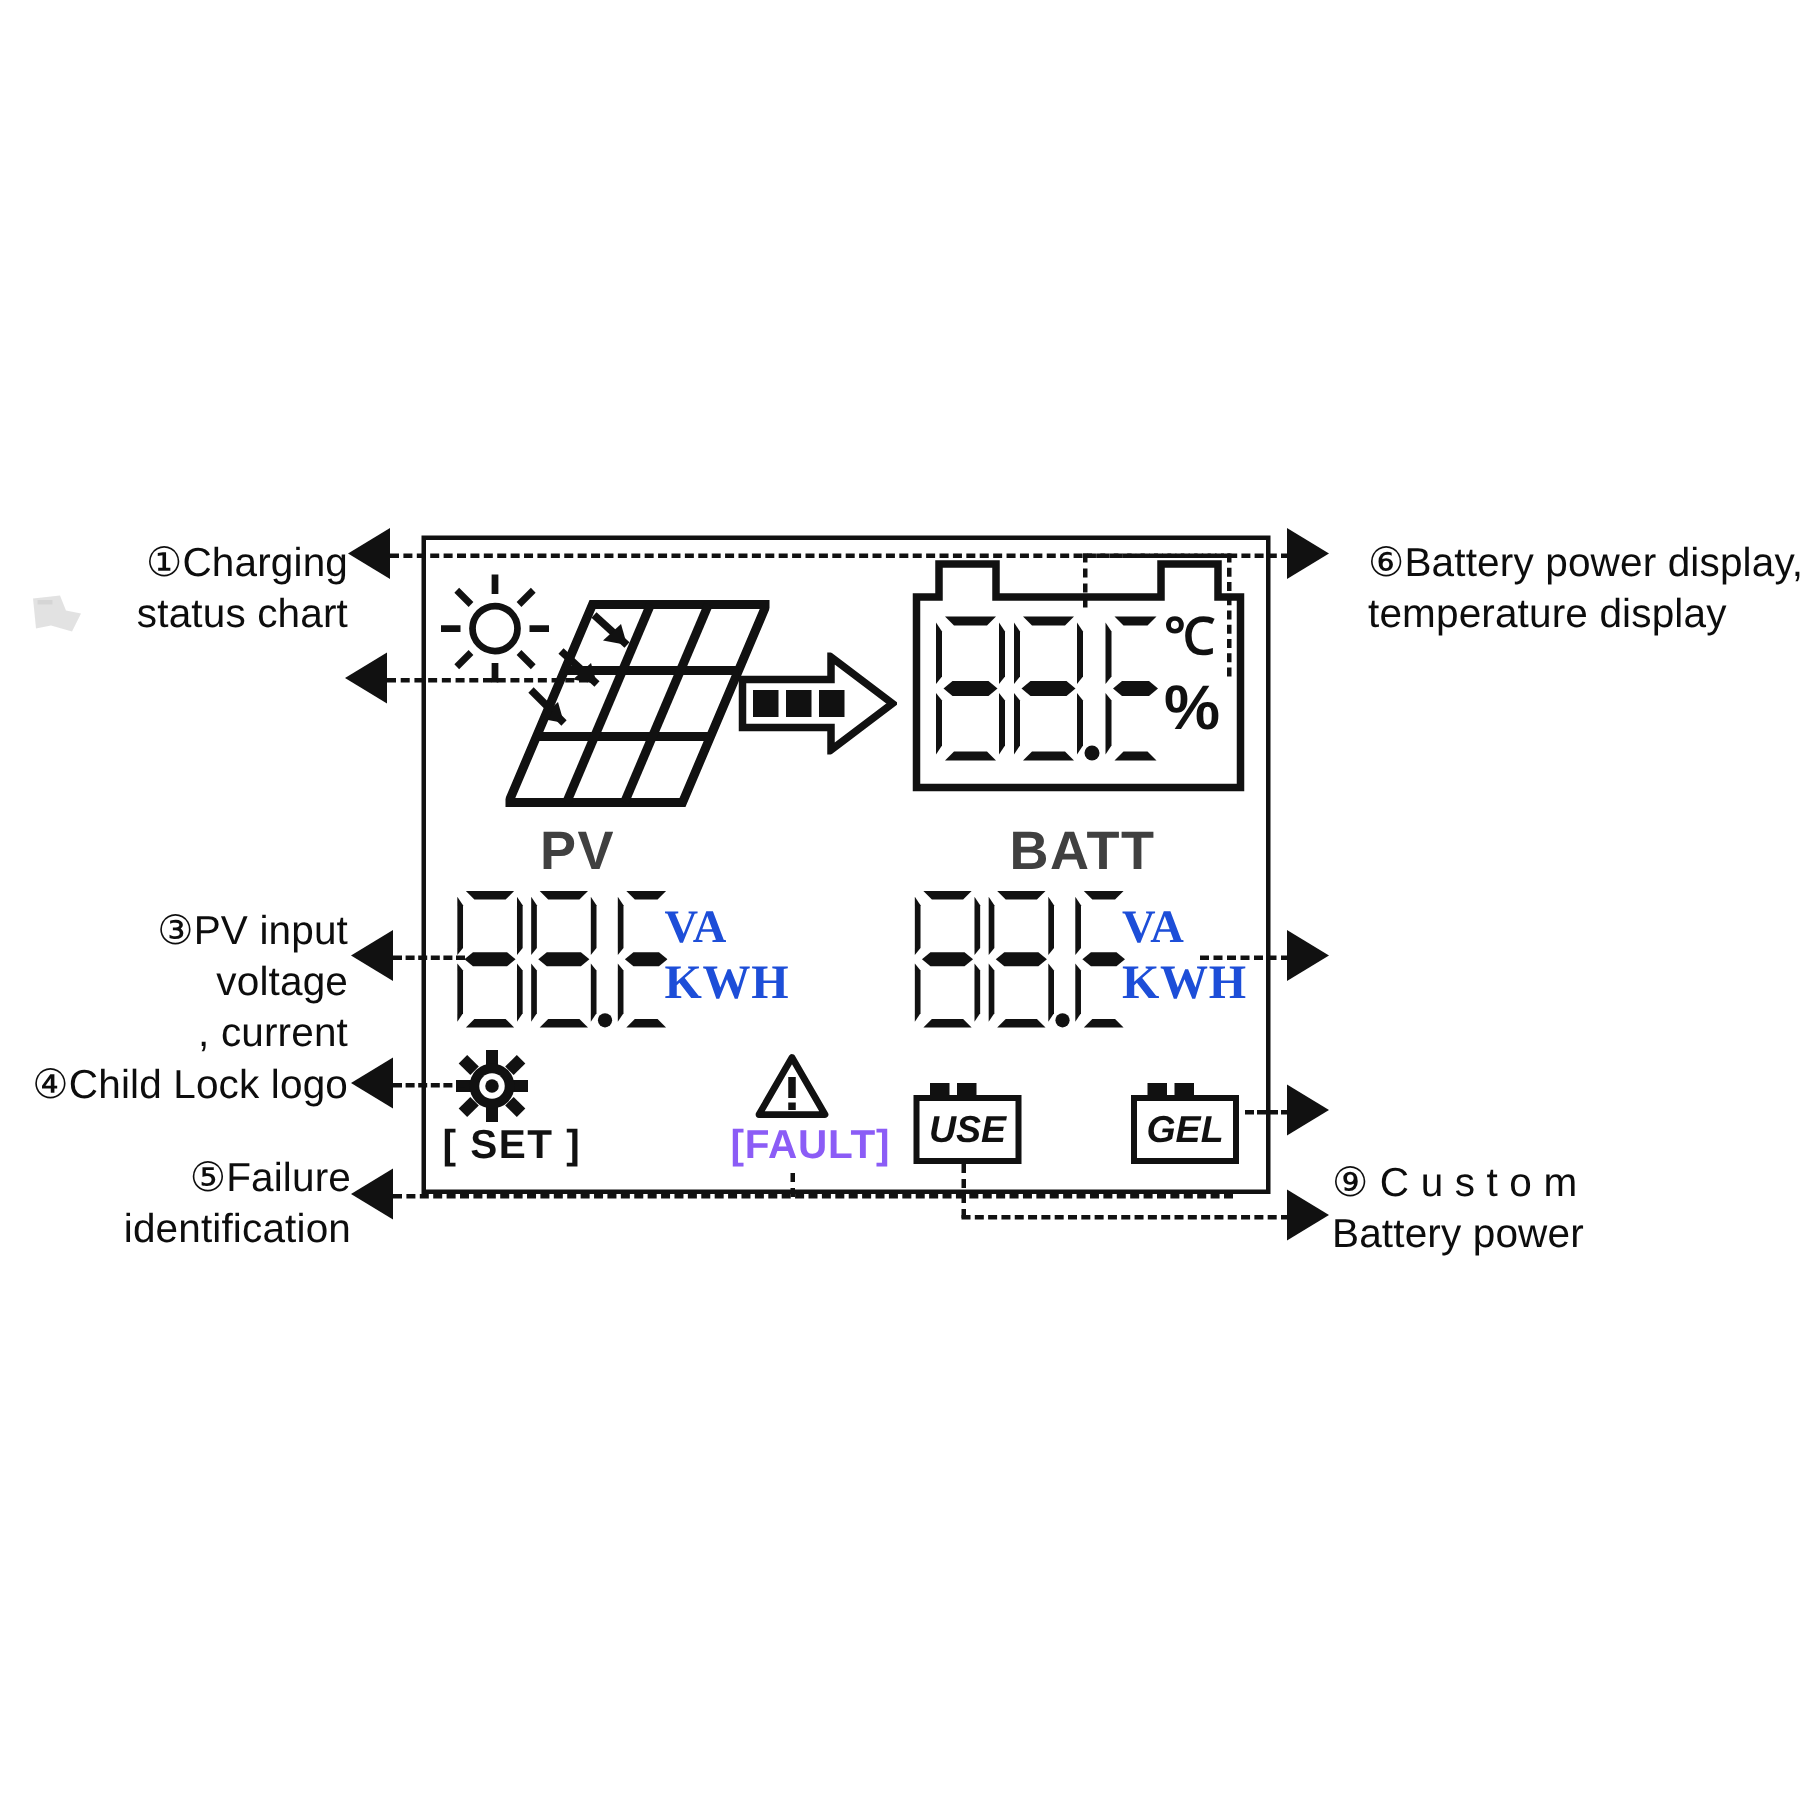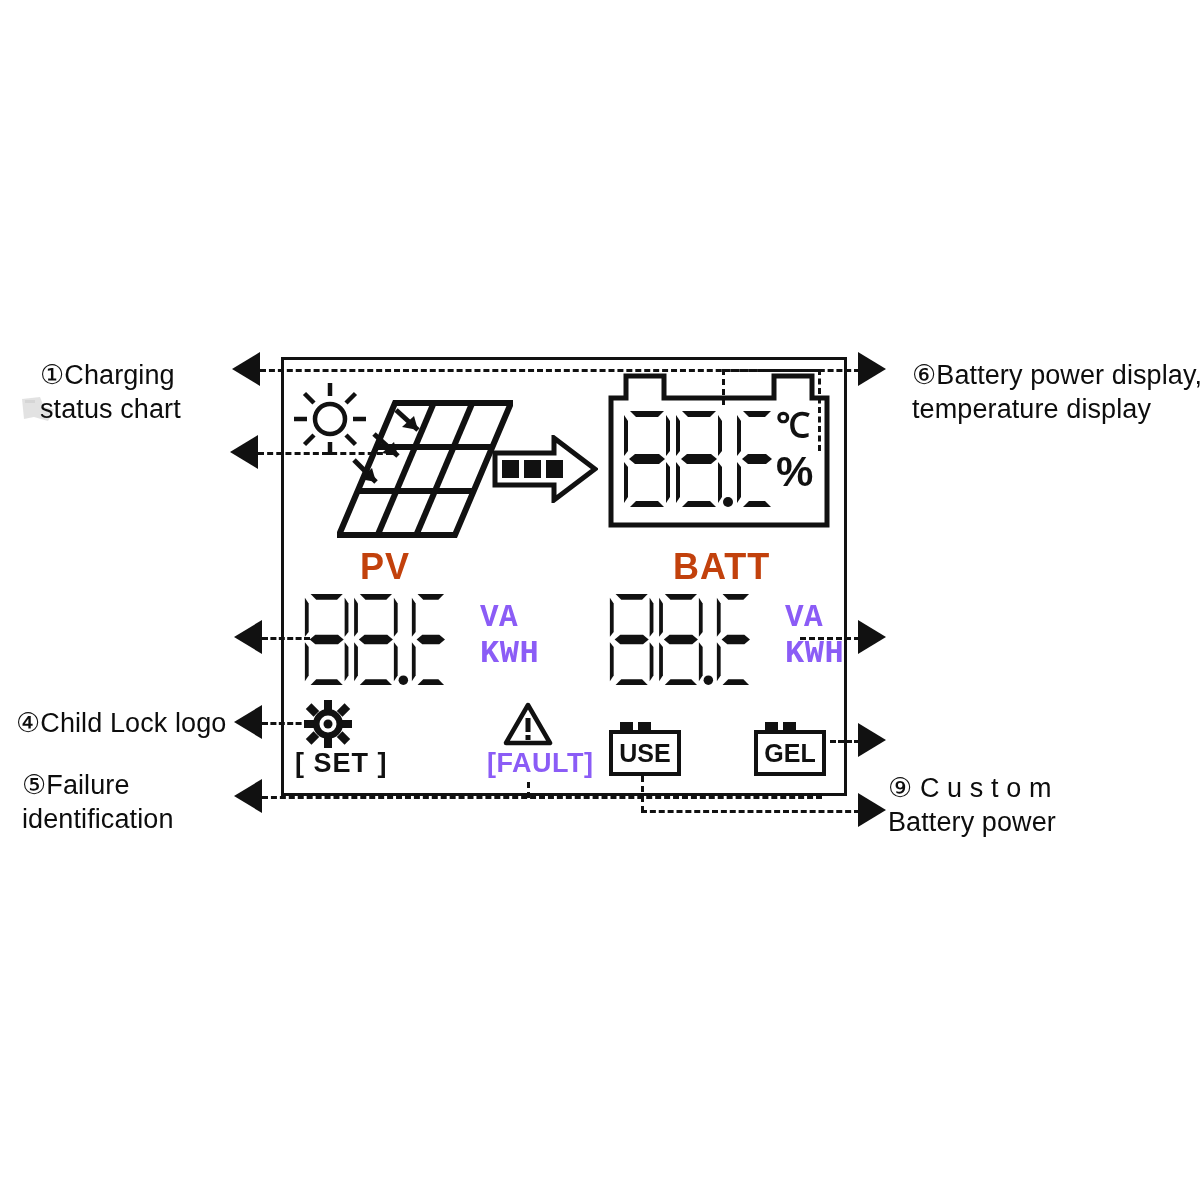--- a/index.html
+++ b/index.html
@@ -27,21 +27,21 @@
   
   .callout {
     position: absolute;
     font-family: "Liberation Sans", sans-serif;
     font-size: 27px;
     line-height: 34px;
     color: #0d0d0d;
     white-space: pre-line;
     letter-spacing: 0.1px;
   }
-  .callout.right-align { }
+  .callout.right-align { text-align: right; }
   .callout.left-align  { text-align: left; }
 
   
   #lcd {
     position: absolute;
     left: 281px;
     top: 357px;
     width: 566px;
     height: 439px;
     border: 3px solid #111;
@@ -94,65 +94,64 @@
     height: 155px;
   }
 
   
   .seg-wrap { position: absolute; }
 
   .label-text {
     position: absolute;
     font-family: "Liberation Sans", sans-serif;
     font-weight: 700;
-    color: #c2410c;
+    color: #404040;
     letter-spacing: 1px;
   }
 
   #pv-label {
     left: 360px; top: 546px;
     font-size: 36px;
   }
   #batt-label {
     left: 673px; top: 546px;
     font-size: 36px;
   }
 
   #pv-digits { left: 303px; top: 592px; }
   #batt-digits { left: 608px; top: 592px; }
 
   .unit-stack {
     position: absolute;
-    font-family: Liberation Mono, monospace;
+    font-family: Liberation Serif, serif;
     font-weight: 700;
-    color: #8b5cf6;
+    color: #1d4ed8;
     line-height: 36px;
     letter-spacing: 0.5px;
-    margin-left: 37px;
   }
   #pv-units { left: 443px; top: 600px; font-size: 31px; }
   #batt-units { left: 748px; top: 600px; font-size: 31px; }
   .unit-stack .u2 { font-size: 32px; }
 
   
   #gear { position: absolute; left: 304px; top: 700px; width: 48px; height: 48px; }
   #set-text {
     position: absolute; left: 295px; top: 748px;
     font-size: 27px; font-weight: 700; color: #111; letter-spacing: 1px;
   }
 
   #warn { position: absolute; left: 503px; top: 702px; width: 50px; height: 44px; }
   #fault-text {
     position: absolute; left: 487px; top: 748px;
     font-size: 27px; font-weight: 700; color: #8b5cf6; letter-spacing: 0.5px;
   }
 
   .batt-type {
     position: absolute;
-    width: 53px; height: 54px;
+    width: 53px; height: 54px; font-style: italic;
   }
   #use-icon { left: 609px; top: 722px; }
   #gel-icon { left: 754px; top: 722px; }
 
   .batt-type .body {
     position: absolute;
     left: 0; top: 8px;
     width: 72px; height: 46px;
     border: 4px solid #111;
     box-sizing: border-box;
@@ -483,20 +482,22 @@
   <div class="arrow right" style="left:858px; top:723px;"></div>
 
   <div class="lead v" style="left:641px; top:776px; height:36px;"></div>
   <div class="lead h" style="left:641px; top:810px; width:219px;"></div>
   <div class="arrow right" style="left:858px; top:793px;"></div>
 
   <div class="callout right-align" style="left:40px; top:358px; width:192px;">①Charging
 status chart</div>
 
 
+  <div class="callout right-align" style="left:22px; top:603px; width:210px;">③PV input voltage
+, current</div>
 
   <div class="callout right-align" style="left:22px; top:768px; width:212px;">⑤Failure
 identification</div>
 
   <div class="callout right-align" style="left:16px; top:706px; width:216px;">④Child Lock logo</div>
 
   <div class="callout left-align" style="left:888px; top:358px; width:300px;margin-left:24px;">⑥Battery power display,
 temperature display</div>
 
 

